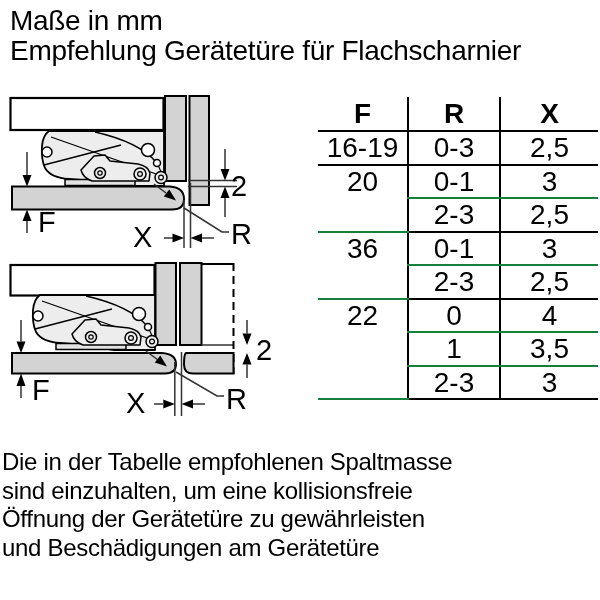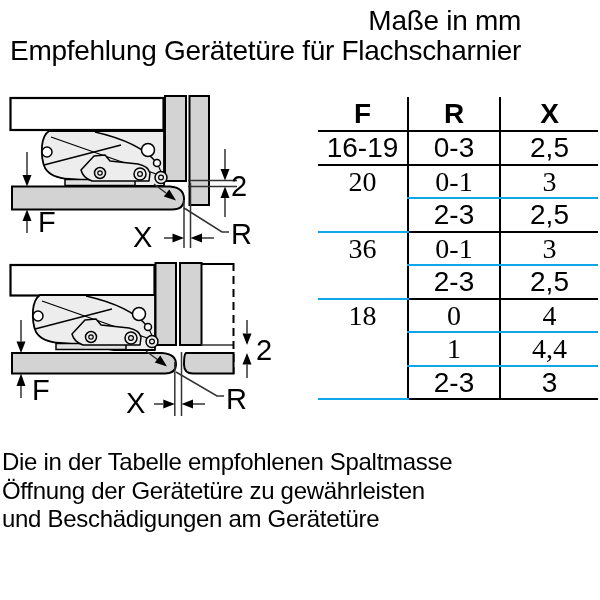--- a/index.html
+++ b/index.html
@@ -1,18 +1,18 @@
 <!DOCTYPE html>
 <html><head>
 <meta charset="utf-8">
 <style>
   html,body{margin:0;padding:0;background:#fff;}
   .page{position:relative;width:600px;height:600px;background:#fff;overflow:hidden;
         font-family:"Liberation Sans","DejaVu Sans",sans-serif;color:#000;}
-  .title{position:absolute;left:10px;top:6px;font-size:28px;line-height:30px;letter-spacing:-0.3px;text-align:right;}
+  .title{position:absolute;left:10px;top:6px;font-size:28px;line-height:30px;letter-spacing:-0.3px;}
   .diagrams{position:absolute;left:0;top:85px;}
   .white-part{fill:#ffffff;stroke:#000;stroke-width:2.2;}
   .gray-part{fill:#d3d3d3;stroke:#000;stroke-width:2;}
   .hbody{fill:#ededed;stroke:#000;stroke-width:1.8;stroke-linejoin:round;}
   .hfoot{fill:#e3e3e3;stroke:#000;stroke-width:1.5;}
   .hline{stroke:#000;stroke-width:1.3;fill:none;}
   .hlink{fill:#ededed;stroke:#000;stroke-width:1.5;stroke-linejoin:round;}
   .hcirc{fill:#fff;stroke:#000;stroke-width:1.5;}
   .hcirc2{fill:#ededed;stroke:#000;stroke-width:1.5;}
   .hcirc3{fill:none;stroke:#000;stroke-width:1.2;}
@@ -20,21 +20,21 @@
   .oline{stroke:#000;stroke-width:2;fill:none;}
   .arr{fill:#000;stroke:none;}
   .dash{stroke:#000;stroke-width:2;stroke-dasharray:8 5;fill:none;}
   .diagrams text{font-family:"Liberation Sans","DejaVu Sans",sans-serif;font-size:29px;fill:#000;}
   .gap-table{position:absolute;left:318px;top:97px;border-collapse:collapse;table-layout:fixed;}
   .gap-table td{padding:0;margin:0;text-align:center;font-size:28px;height:31.5px;line-height:31.5px;
                 border:0;white-space:nowrap;}
   .gap-table tr.hdr td{font-weight:bold;height:33px;line-height:33px;}
   .gap-table td.vl{border-left:2px solid #000;}
   .gap-table tr.full > td{border-bottom:2px solid #000;}
-  .gap-table tr.part > td{border-bottom:2px solid #0ea5e9;font-family:Liberation Serif, serif;}
+  .gap-table tr.part > td{border-bottom:2px solid #15803d;}
   .gap-table td.ftop{vertical-align:top;}
   .note{position:absolute;left:2px;top:448px;width:575px;font-size:24px;line-height:28.5px;letter-spacing:-0.3px;}
 </style>
 </head>
 <body>
 
 <div class="page">
 
   <div class="title">
     <div>Maße in mm</div>
@@ -180,34 +180,35 @@
       <tr class="part">
         <td rowspan="2" class="ftop">36</td>
         <td class="vl">0-1</td>
         <td class="vl">3</td>
       </tr>
       <tr class="full">
         <td class="vl">2-3</td>
         <td class="vl">2,5</td>
       </tr>
       <tr class="part">
-        <td rowspan="3" class="ftop">18</td>
+        <td rowspan="3" class="ftop">22</td>
         <td class="vl">0</td>
         <td class="vl">4</td>
       </tr>
       <tr class="part">
         <td class="vl">1</td>
-        <td class="vl">4,4</td>
+        <td class="vl">3,5</td>
       </tr>
       <tr class="full">
         <td class="vl">2-3</td>
         <td class="vl">3</td>
       </tr>
     </tbody>
   </table>
 
   <div class="note">
     <div>Die in der Tabelle empfohlenen Spaltmasse</div>
+    <div>sind einzuhalten, um eine kollisionsfreie</div>
     <div>Öffnung der Gerätetüre zu gewährleisten</div>
     <div>und Beschädigungen am Gerätetüre</div>
   </div>
 
 </div>
 
 </body></html>

